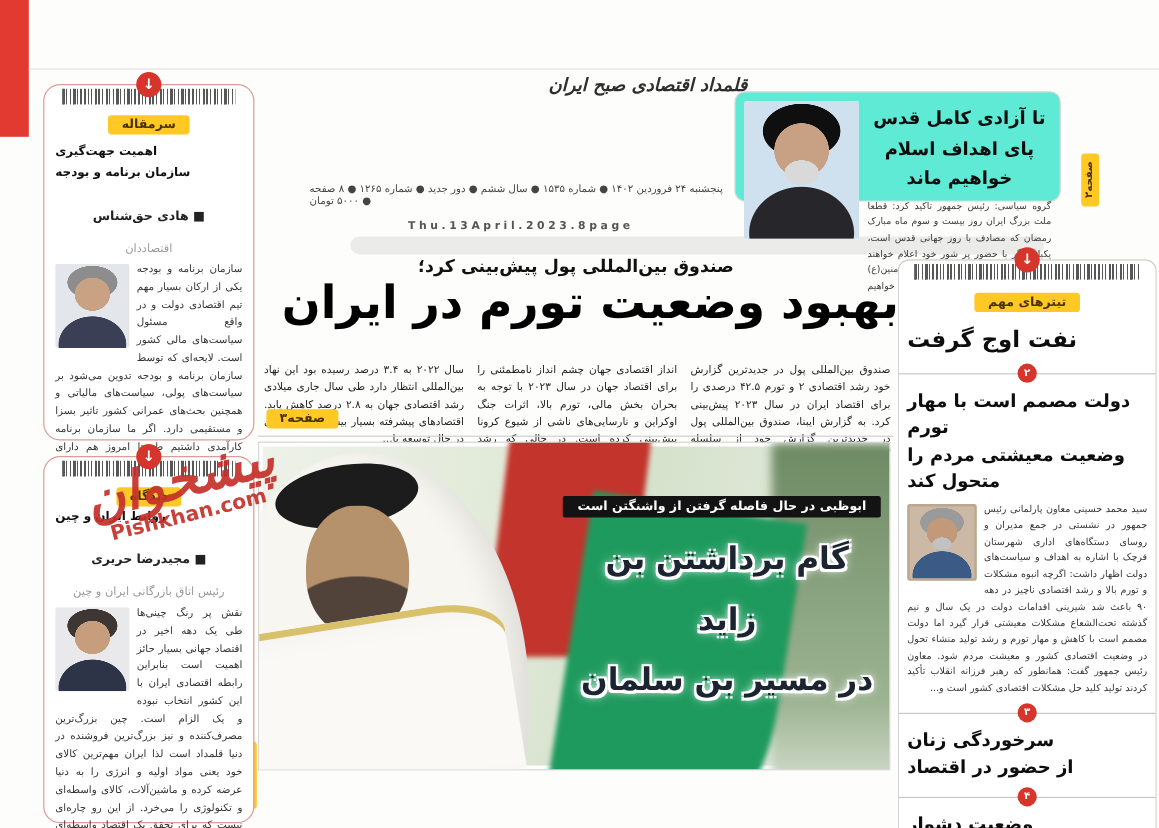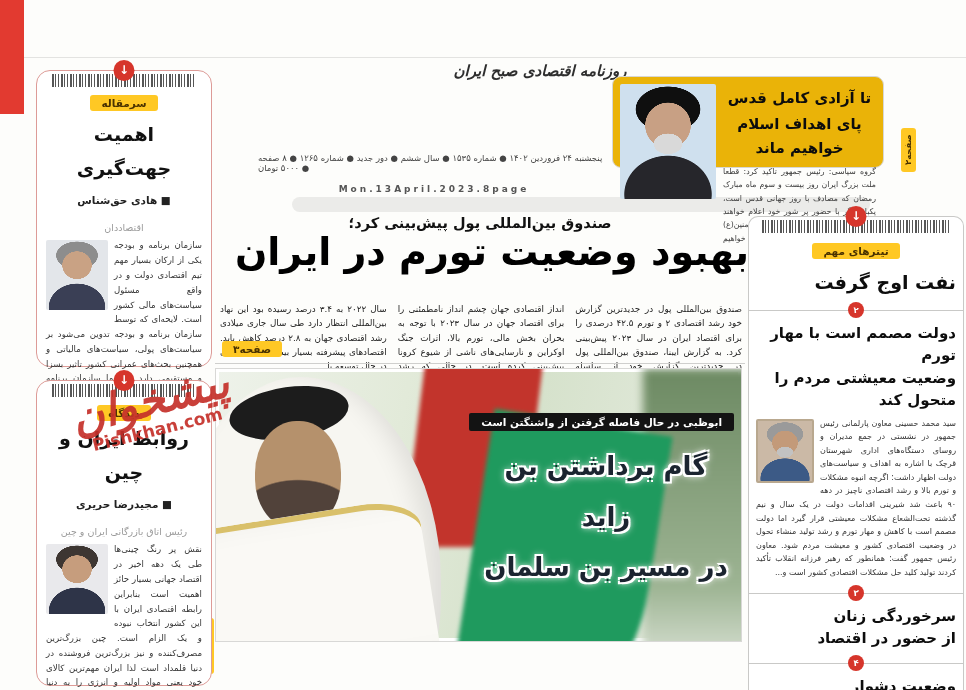--- a/index.html
+++ b/index.html
@@ -35,42 +35,42 @@
   .vtab { position:absolute; writing-mode:vertical-rl; transform:rotate(180deg);
     background:#ffc824; color:#4a3200; font-size:8.5px; font-weight:bold;
     border-radius:3px; padding:6px 2px; text-align:center; }
 
   
   .box { position:absolute; width:176px; background:#fff; border:1.5px solid #dd9b97;
     border-radius:14px; padding:0 9px 6px; }
   .box-1 { left:36px; top:70px; height:297px; }
   .box-2 { left:36px; top:380px; height:306px; }
   .box .tabrow { text-align:center; margin-top:5px; }
-  .box h3 { font-size:19px; color:#111; text-align:center; line-height:1.8; margin-top:6px; font-weight:bold; }
-  .box .author { text-align:center; font-size:10.5px; font-weight:bold; color:#222; margin-top:9px; }
+  .box h3 { font-size:10px; color:#111; text-align:left; line-height:1.8; margin-top:6px; font-weight:bold; }
+  .box .author { text-align:center; font-size:10.5px; font-weight:bold; color:#222; margin-top:20px; }
   .box .role { text-align:center; font-size:9.5px; color:#9a9a9a; margin-top:16px; }
   .box .body { font-size:8.6px; color:#333; line-height:1.72; text-align:justify; margin-top:5px; }
   .box .thumb { float:left; width:62px; height:70px; margin:2px 6px 2px 0; }
   .box .more { font-size:9.5px; font-weight:bold; color:#111; text-align:center; margin-top:6px; }
 
   
   .portrait { border-radius:2px; background-color:var(--pbg);
     background-image:
       radial-gradient(ellipse 15% 9% at 50% 52%, var(--beard,transparent) 98%, transparent 100%),
       radial-gradient(ellipse 24% 20% at 50% 36%, var(--skin) 98%, transparent 100%),
       radial-gradient(ellipse 34% 20% at 50% 22%, var(--hair) 98%, transparent 100%),
       radial-gradient(ellipse 46% 34% at 50% 96%, var(--suit) 98%, transparent 100%); }
   .p-editorial { --pbg:#e3e6ea; --skin:#c9a284; --hair:#8d8d8d; --suit:#3a3f55; }
   .p-hariri   { --pbg:#e9e9ec; --skin:#c69d7d; --hair:#3d3632; --suit:#2e3448; }
   .p-raisi    { --pbg:#cfe0ee; --skin:#c8a084; --hair:#0f0f0f; --suit:#26262b; --beard:#d9d9d9; }
   .p-hosseini { --pbg:#cbb9a6; --skin:#c39a79; --hair:#9a9a9a; --suit:#3c5a86; --beard:#c2c2c2; }
 
   
   .story-top { position:absolute; left:612px; top:76px; width:272px; height:92px;
-    background:#eab308; border:1px solid #d7d7d5; border-radius:9px; padding:7px; display:flex; gap:7px; }
+    background:#5eead4; border:1px solid #d7d7d5; border-radius:9px; padding:7px; display:flex; gap:7px; }
   .story-top .pic { width:96px; height:115px; flex:0 0 auto; }
   .story-top .txt { flex:1; }
   .story-top h2 { font-size:15px; text-align:center; line-height:1.55; color:#0d0d0d; margin-top:3px; font-weight:bold; }
   .story-top .lead { font-size:7.8px; color:#3a3a3a; text-align:justify; line-height:1.72; margin-top:5px; }
   .vtab-p2 { left:901px; top:128px; height:44px; width:15px; }
 
   
   .kicker { position:absolute; left:300px; top:215px; width:360px; text-align:center;
     font-size:14.5px; font-weight:bold; color:#111; }
   .headline { position:absolute; left:218px; top:230px; width:524px; text-align:center;
@@ -105,21 +105,21 @@
     font-size:10.5px; font-weight:bold; padding:3px 12px; border-radius:2px; letter-spacing:0; }
   .photo-headline { position:absolute; right:6px; top:72px; width:258px; text-align:center;
     font-size:26px; font-weight:900; color:#1b2430; line-height:1.95;
     text-shadow:-2px -2px 0 #fff,2px -2px 0 #fff,-2px 2px 0 #fff,2px 2px 0 #fff,0 0 6px #fff,0 0 10px #fff; }
   .vtab-photo { left:199px; top:618px; height:56px; width:15px; }
 
   
   .rsb { position:absolute; left:748px; top:216px; width:216px; height:474px; background:#fff;
     border:1px solid #c9c9c7; border-bottom:none; border-radius:10px 10px 0 0; padding:0 7px; }
   .rsb .tabrow { text-align:center; margin-top:7px; }
-  .rsb h4 { text-align:right; font-weight:bold; color:#0d0d0d; line-height:1.5; }
+  .rsb h4 { text-align:left; font-weight:bold; color:#0d0d0d; line-height:1.5; }
   .h-big { font-size:19px; margin-top:9px; }
   .h-mid { font-size:15px; margin-top:4px; }
   .sep { position:relative; height:1px; background:#c9c9c7; margin:13px -7px 11px; }
   .num { position:absolute; top:-8px; left:50%; transform:translateX(-50%);
     width:16px; height:16px; border-radius:50%; background:#d6352b; color:#fff;
     font-size:8.5px; line-height:16px; text-align:center; font-weight:bold; }
   .rsb .body { font-size:8px; color:#333; line-height:1.7; text-align:justify; margin-top:5px; }
   .rsb .thumb { float:left; width:58px; height:64px; margin:2px 6px 2px 0;
     border:2px solid #b9a88f; }
 
@@ -131,23 +131,23 @@
   .watermark .en { font-size:17px; font-weight:bold; direction:ltr; margin-top:-2px; }
 </style>
 </head>
 <body>
 
 <div class="page">
 
   <div class="corner-strip"></div>
   <div class="top-hairline"></div>
 
-  <div class="tagline">روزنامه اقتصادی صبح ایران</div>
+  <div class="tagline">قلمداد اقتصادی صبح ایران</div>
   <div class="dateline-fa">پنجشنبه ۲۴ فروردین ۱۴۰۲ ● شماره ۱۵۳۵ ● سال ششم ● دور جدید ● شماره ۱۲۶۵ ● ۸ صفحه ● ۵۰۰۰ تومان</div>
-  <div class="dateline-en">Mon.13April.2023.8page</div>
+  <div class="dateline-en">Thu.13April.2023.8page</div>
   <div class="ad-bar"></div>
 
   <div class="story-top">
     <div class="txt">
       <h2>تا آزادی کامل قدس</h2>
       <h2>پای اهداف اسلام خواهیم ماند</h2>
       <p class="lead">گروه سیاسی: رئیس جمهور تاکید کرد: قطعا ملت بزرگ ایران روز بیست و سوم ماه مبارک رمضان که مصادف با روز جهانی قدس است، یکبار دیگر با حضور پر شور خود اعلام خواهند کرد که ما در عمل به وصیت امیر المومنین(ع) تا آزادی کامل قدس پای اهداف اسلام خواهیم ماند...</p>
     </div>
     <div class="pic portrait p-raisi"></div>
   </div>
@@ -177,20 +177,21 @@
       <div>در مسیر بن سلمان</div>
     </div>
   </div>
   <div class="vtab vtab-photo">صفحه۷</div>
 
   <div class="box box-1">
     <div class="arrow-badge">↓</div>
     <div class="hatch"></div>
     <div class="tabrow"><span class="ytab">سرمقاله</span></div>
     <h3>اهمیت جهت‌گیری</h3>
+    <h3 style="margin-top:0">سازمان برنامه و بودجه</h3>
     <div class="author">■ هادی حق‌شناس</div>
     <div class="role">اقتصاددان</div>
     <div class="body">
       <span class="thumb portrait p-editorial"></span>
       <span>سازمان برنامه و بودجه یکی از ارکان بسیار مهم تیم اقتصادی دولت و در واقع مسئول سیاست‌های مالی کشور است. لایحه‌ای که توسط سازمان برنامه و بودجه تدوین می‌شود بر سیاست‌های پولی، سیاست‌های مالیاتی و همچنین بحث‌های عمرانی کشور تاثیر بسزا و مستقیمی دارد. اگر ما سازمان برنامه کارآمدی داشتیم طبیعتا امروز هم دارای برنامه هفتم توسعه بودیم و یا شاهد تورم نقطه‌ای ۶۴ درصدی در اسفندماه ۱۴۰۱ نبودیم. سازمان برنامه و بودجه متولی عمران و آبادانی کشور در قالب اجرای برنامه‌های توسعه است. از میان سازمان‌های اقتصادی کشور نقش سازمان برنامه و بودجه بسیار پررنگ است. بنابراین رویکرد رییس این سازمان بسیار مهم است...</span>
     </div>
     <div class="more">■ ادامه در همین صفحه</div>
   </div>
 
   <div class="box box-2">

